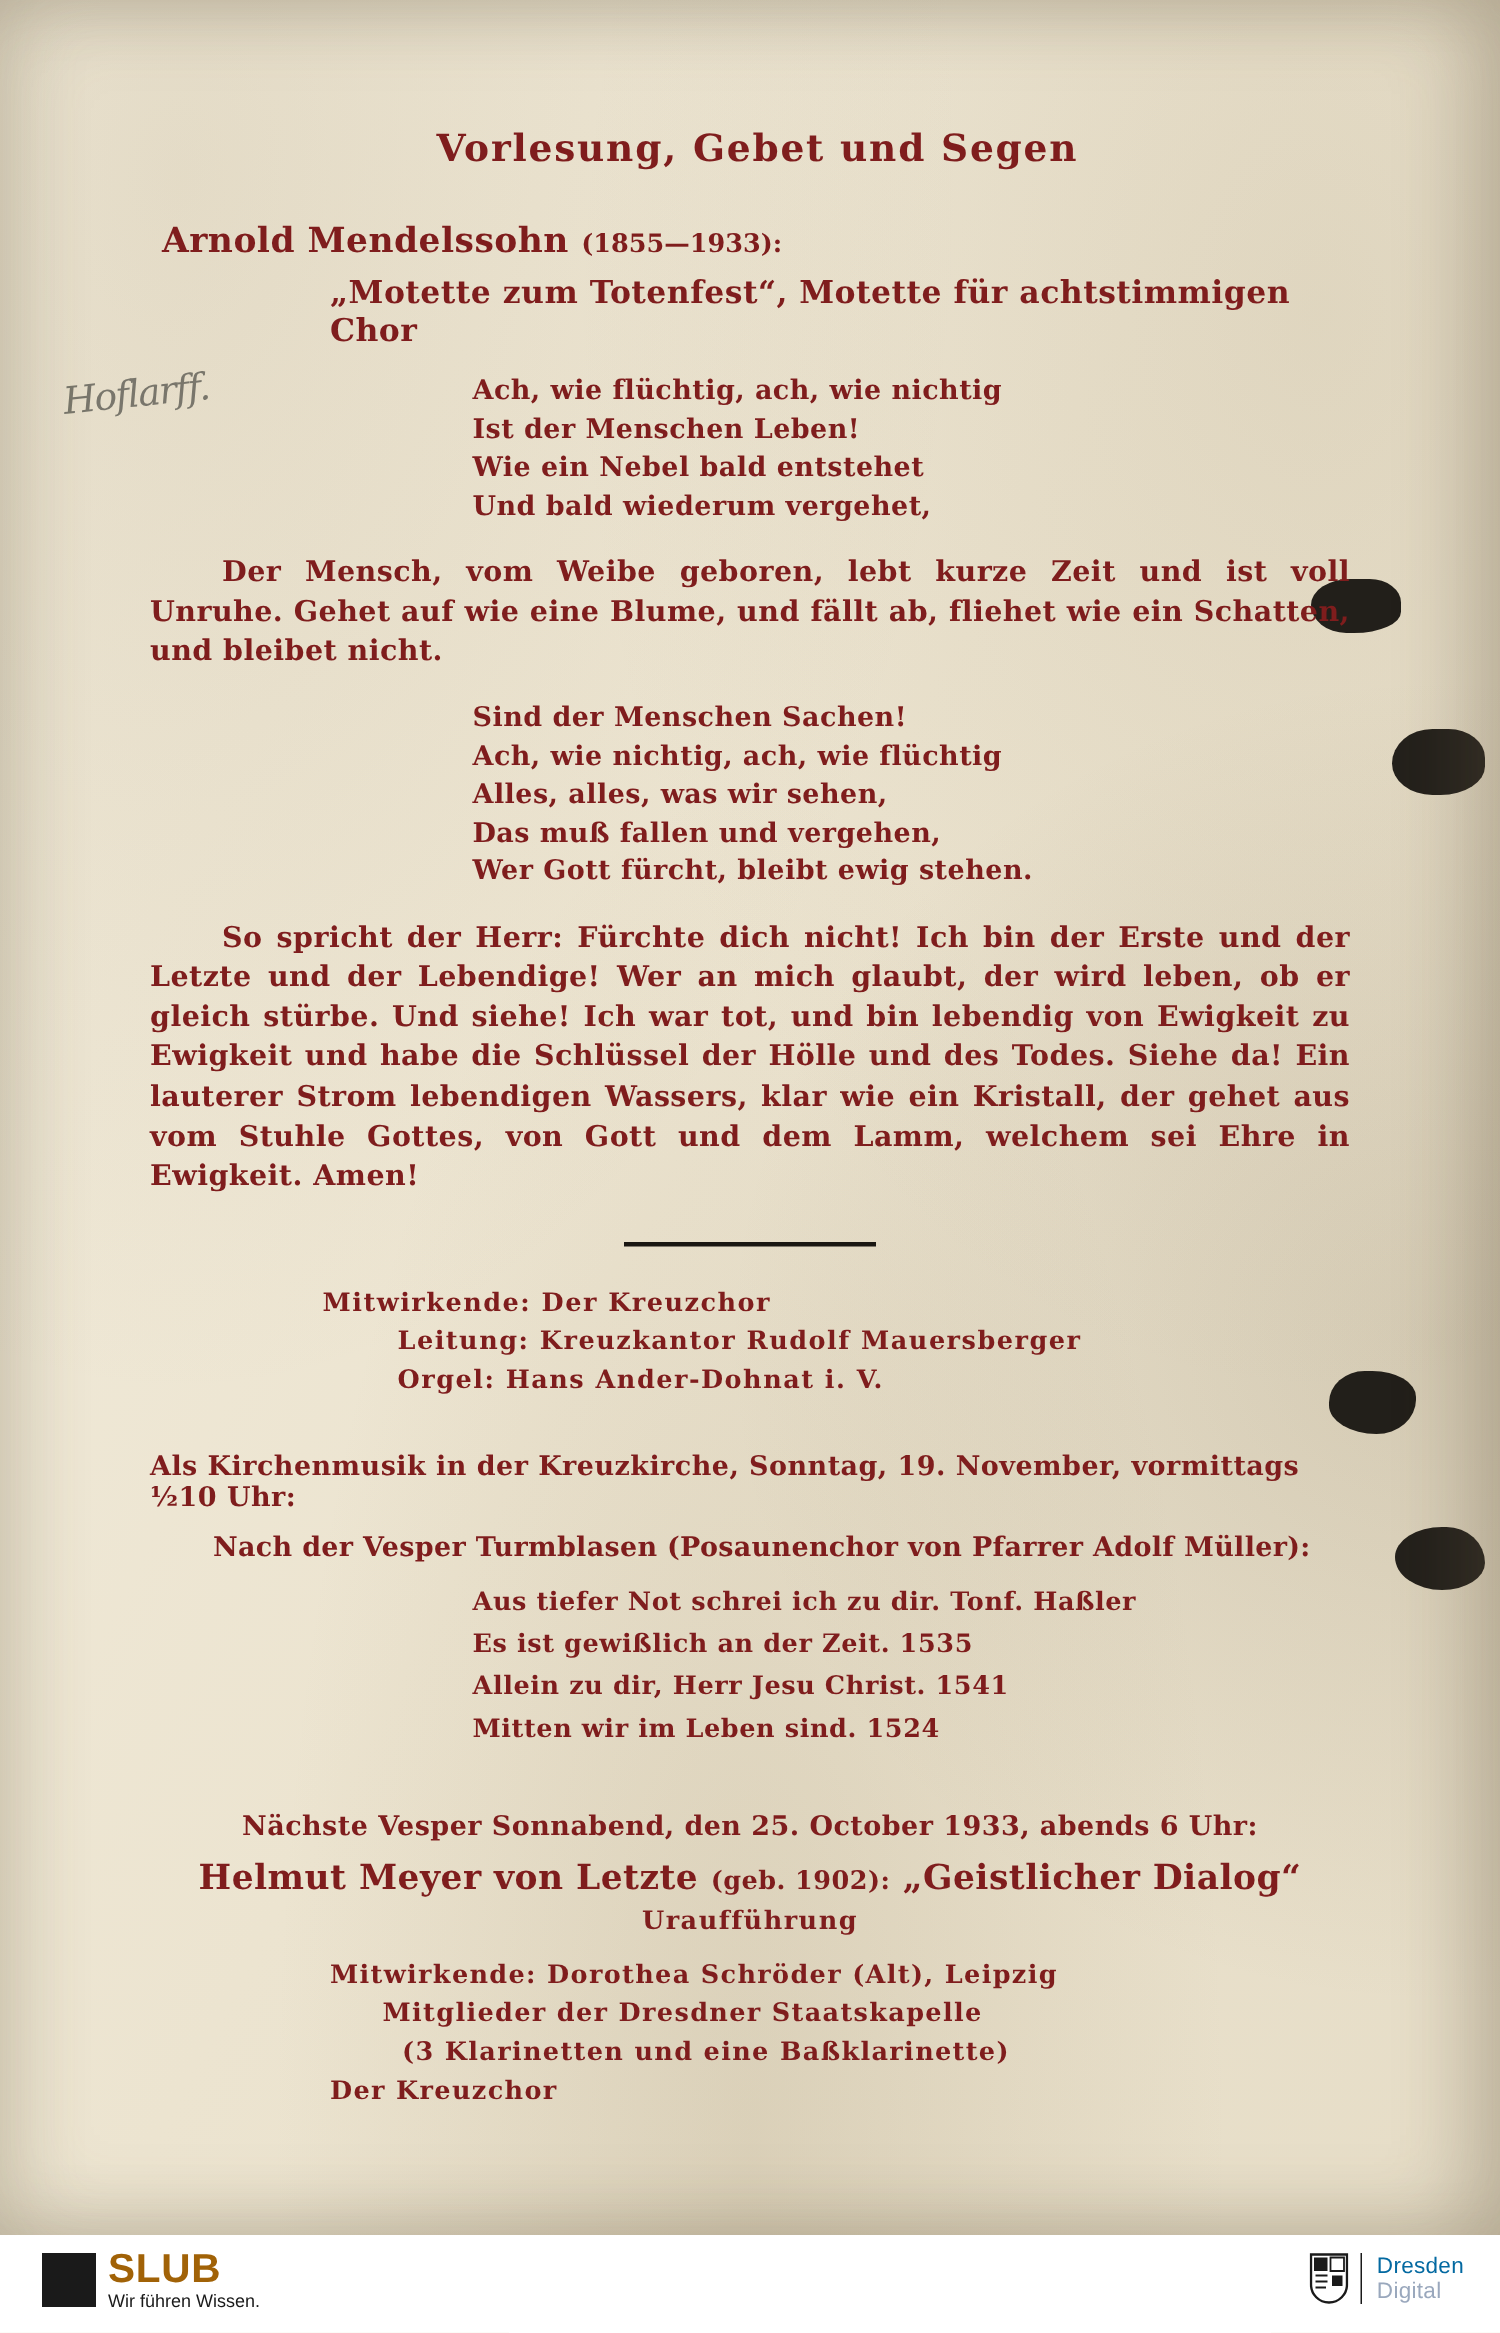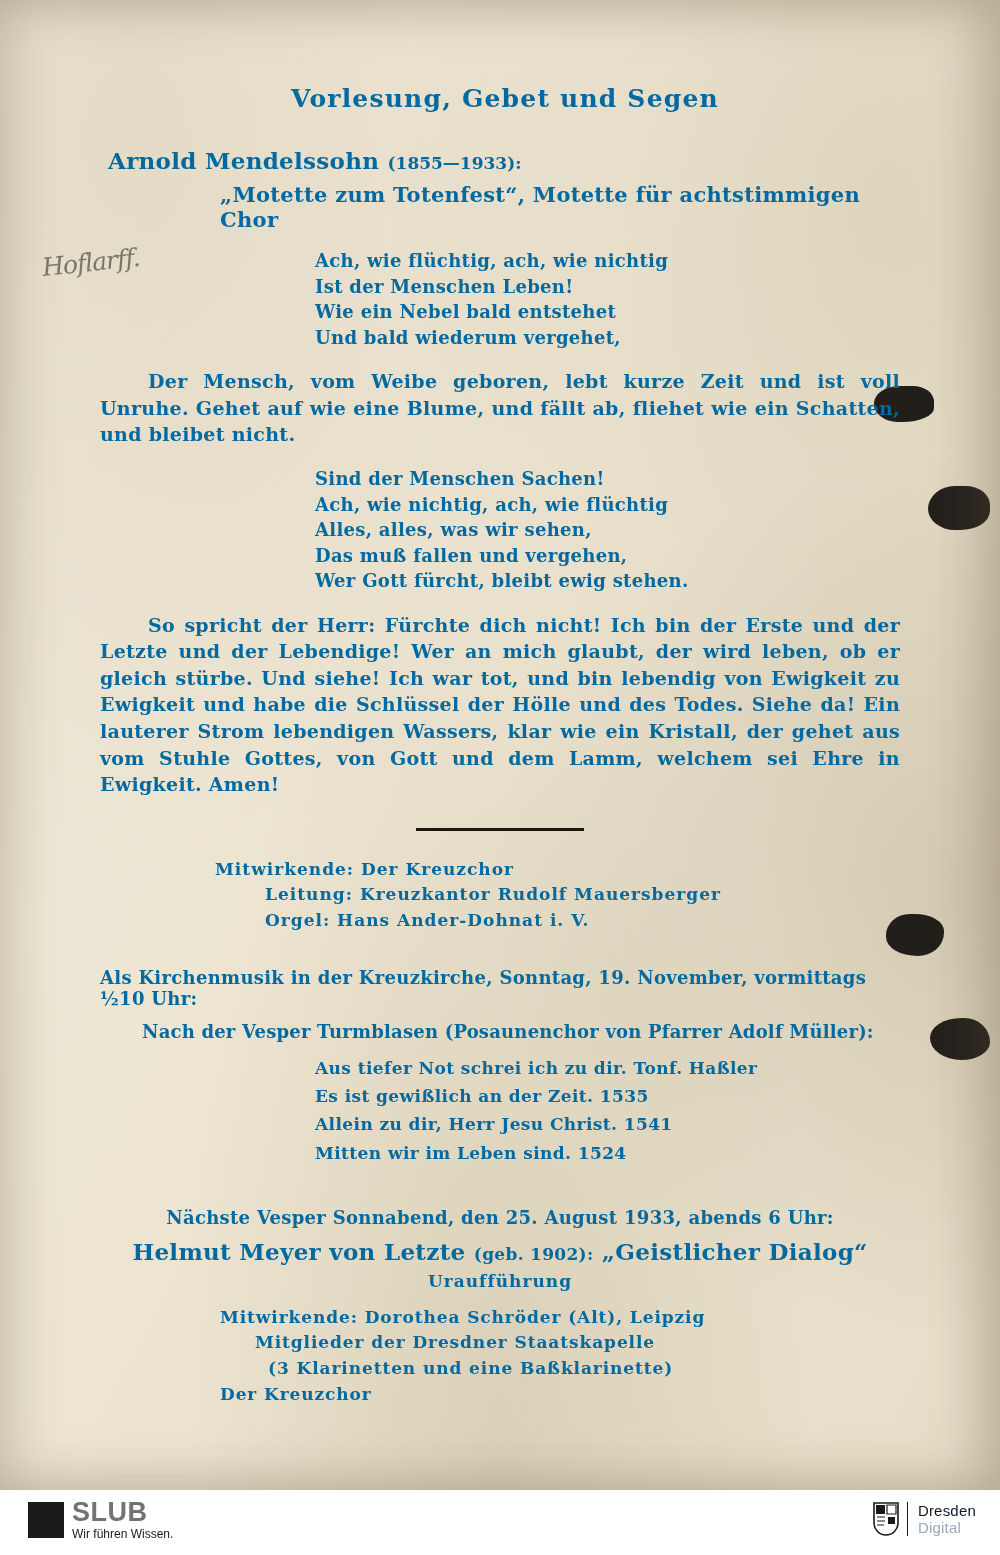--- a/index.html
+++ b/index.html
@@ -72,21 +72,21 @@
     opacity: 0.78;
     white-space: nowrap;
   }
 
   
   #doc {
     position: absolute;
     left: 100px;
     top: 84px;
     width: 800px;
-    color: #0369a1;
+    color: #7f1d1d;
   }
   .fraktur {
     font-family: "DejaVu Serif", serif;
     font-weight: bold;
     letter-spacing: 0.3px;
   }
 
   .doc-title {
     text-align: center;
     font-size: 25px;
@@ -238,21 +238,21 @@
     height: 36px;
     background: #1a1a1a;
     margin-right: 8px;
     margin-top: 4px;
   }
   #slub-text .slub-name {
     font-family: "Liberation Sans", sans-serif;
     font-weight: bold;
     font-size: 27px;
     line-height: 28px;
-    color: #737373;
+    color: #a16207;
     letter-spacing: 0.5px;
   }
   #slub-text .slub-tag {
     font-family: "Liberation Sans", sans-serif;
     font-size: 12px;
     color: #1a1a1a;
     line-height: 16px;
   }
   #dd-logo {
     position: absolute;
@@ -269,21 +269,21 @@
   }
   #dd-divider {
     width: 1px;
     height: 34px;
     background: #1a1a1a;
     margin-right: 10px;
   }
   #dd-text .dd-1 {
     font-family: "Liberation Sans", sans-serif;
     font-size: 15px;
-    color: #0f172a;
+    color: #0369a1;
     line-height: 17px;
     letter-spacing: 0.2px;
   }
   #dd-text .dd-2 {
     font-family: "Liberation Sans", sans-serif;
     font-size: 15px;
     color: #9aa8bd;
     line-height: 17px;
     letter-spacing: 0.2px;
   }
@@ -342,21 +342,21 @@
     <div class="section-head fraktur">Als Kirchenmusik in der Kreuzkirche, Sonntag, 19. November, vormittags ½10 Uhr:</div>
 
     <div class="turm-head fraktur">Nach der Vesper Turmblasen (Posaunenchor von Pfarrer Adolf Müller):</div>
     <div class="turm-list fraktur">
       <div>Aus tiefer Not schrei ich zu dir. Tonf. Haßler</div>
       <div>Es ist gewißlich an der Zeit. 1535</div>
       <div>Allein zu dir, Herr Jesu Christ. 1541</div>
       <div>Mitten wir im Leben sind. 1524</div>
     </div>
 
-    <div class="next-head fraktur">Nächste Vesper Sonnabend, den 25. August 1933, abends 6 Uhr:</div>
+    <div class="next-head fraktur">Nächste Vesper Sonnabend, den 25. October 1933, abends 6 Uhr:</div>
     <div class="next-big fraktur">
       <span>Helmut Meyer von Letzte</span>
       <span class="small">(geb. 1902):</span>
       <span>„Geistlicher Dialog“</span>
     </div>
     <div class="premiere fraktur">Uraufführung</div>
 
     <div class="next-credits fraktur">
       <div>Mitwirkende: Dorothea Schröder (Alt), Leipzig</div>
       <div>Mitglieder der Dresdner Staatskapelle</div>

